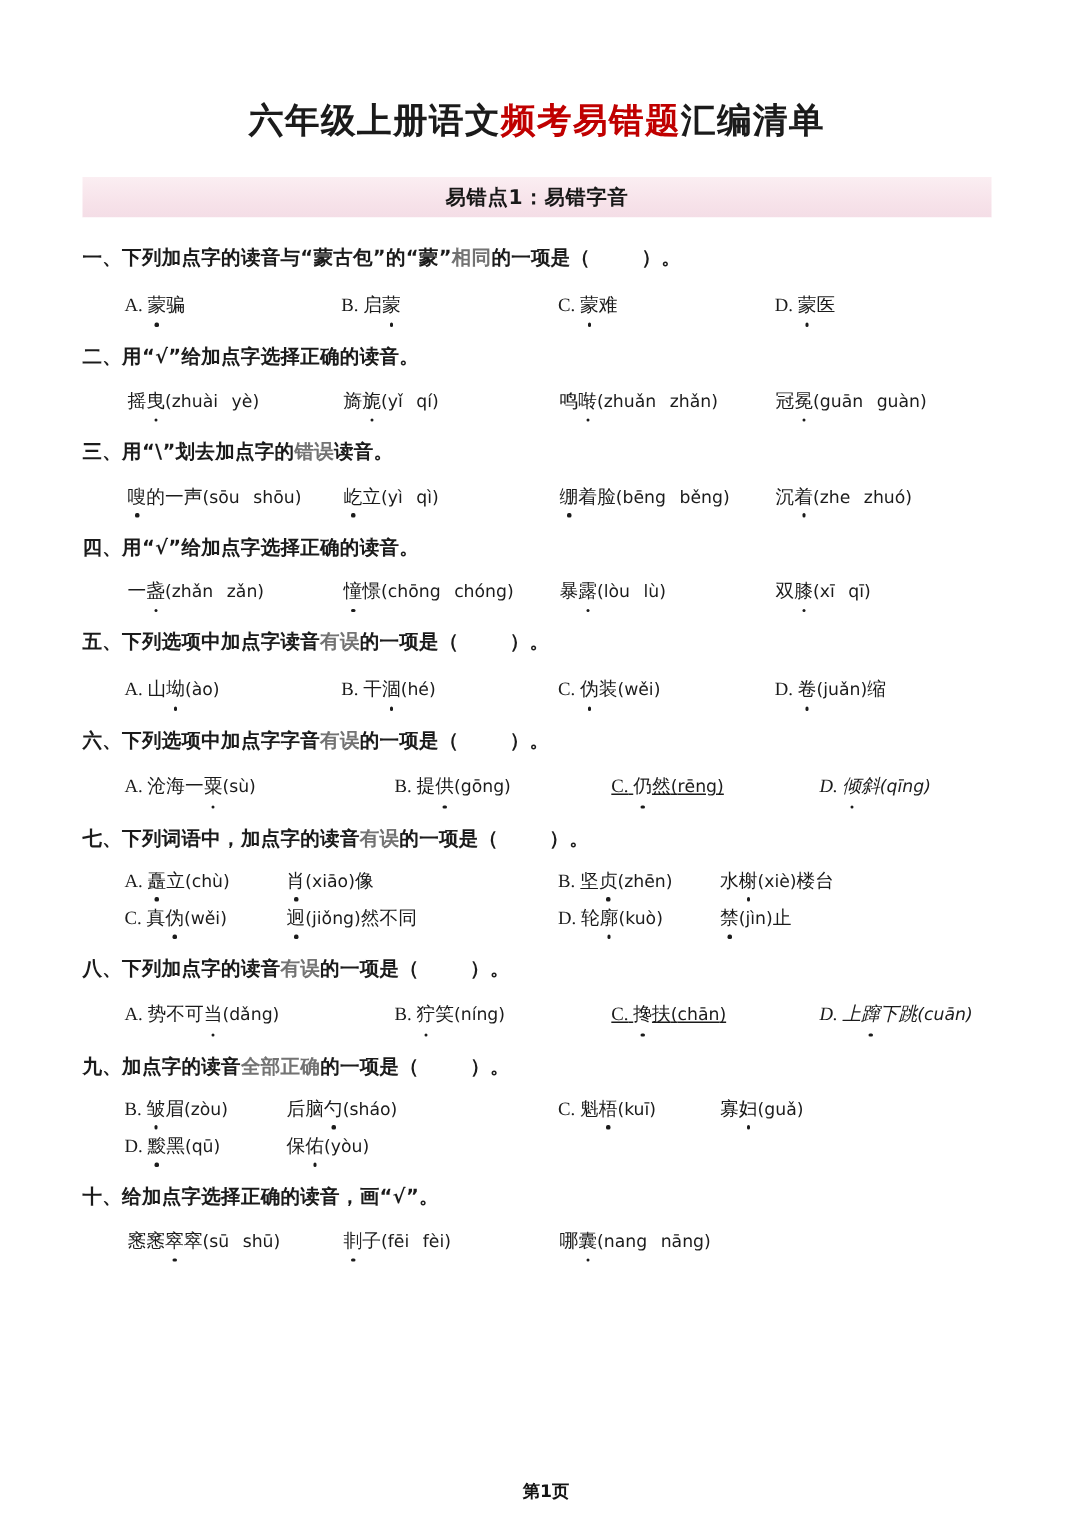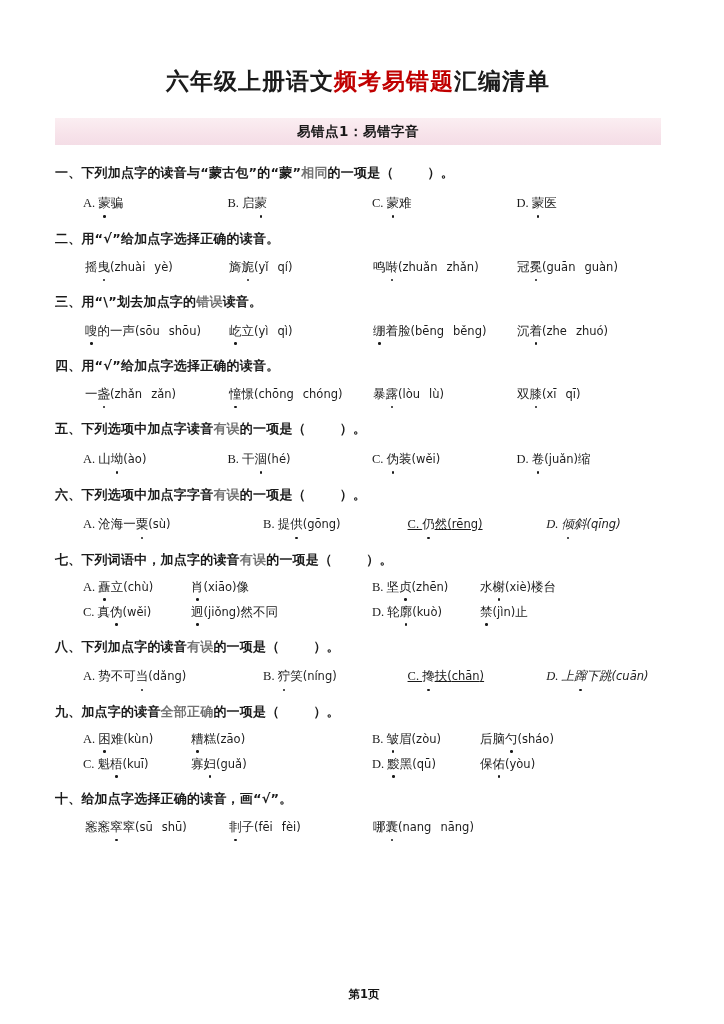--- a/index.html
+++ b/index.html
@@ -345,25 +345,20 @@
       </div>
     </div>
   </div>
 
   <div class="q-block">
     <div class="q-stem">
       <span>九、加点字的读音</span><span class="red">全部正确</span><span>的一项是（</span><span class="blank"></span><span>）。</span>
     </div>
     <div class="opt-grid2">
       <div class="cell">
-        <span class="p1"><span>A.</span>
-          <span></span><span class="dot">困</span><span>难</span><span class="py">(</span><span class="py">kùn</span><span class="py">)</span></span>
-        <span class="p2"><span></span><span class="dot">糟</span><span>糕</span><span class="py">(</span><span class="py">zāo</span><span class="py">)</span></span>
-      </div>
-      <div class="cell">
         <span class="p1"><span>B.</span>
           <span></span><span class="dot">皱</span><span>眉</span><span class="py">(</span><span class="py">zòu</span><span class="py">)</span></span>
         <span class="p2"><span>后脑</span><span class="dot">勺</span><span></span><span class="py">(</span><span class="py">sháo</span><span class="py">)</span></span>
       </div>
       <div class="cell">
         <span class="p1"><span>C.</span>
           <span>魁</span><span class="dot">梧</span><span></span><span class="py">(</span><span class="py">kuī</span><span class="py">)</span></span>
         <span class="p2"><span>寡</span><span class="dot">妇</span><span></span><span class="py">(</span><span class="py">guǎ</span><span class="py">)</span></span>
       </div>
       <div class="cell">

